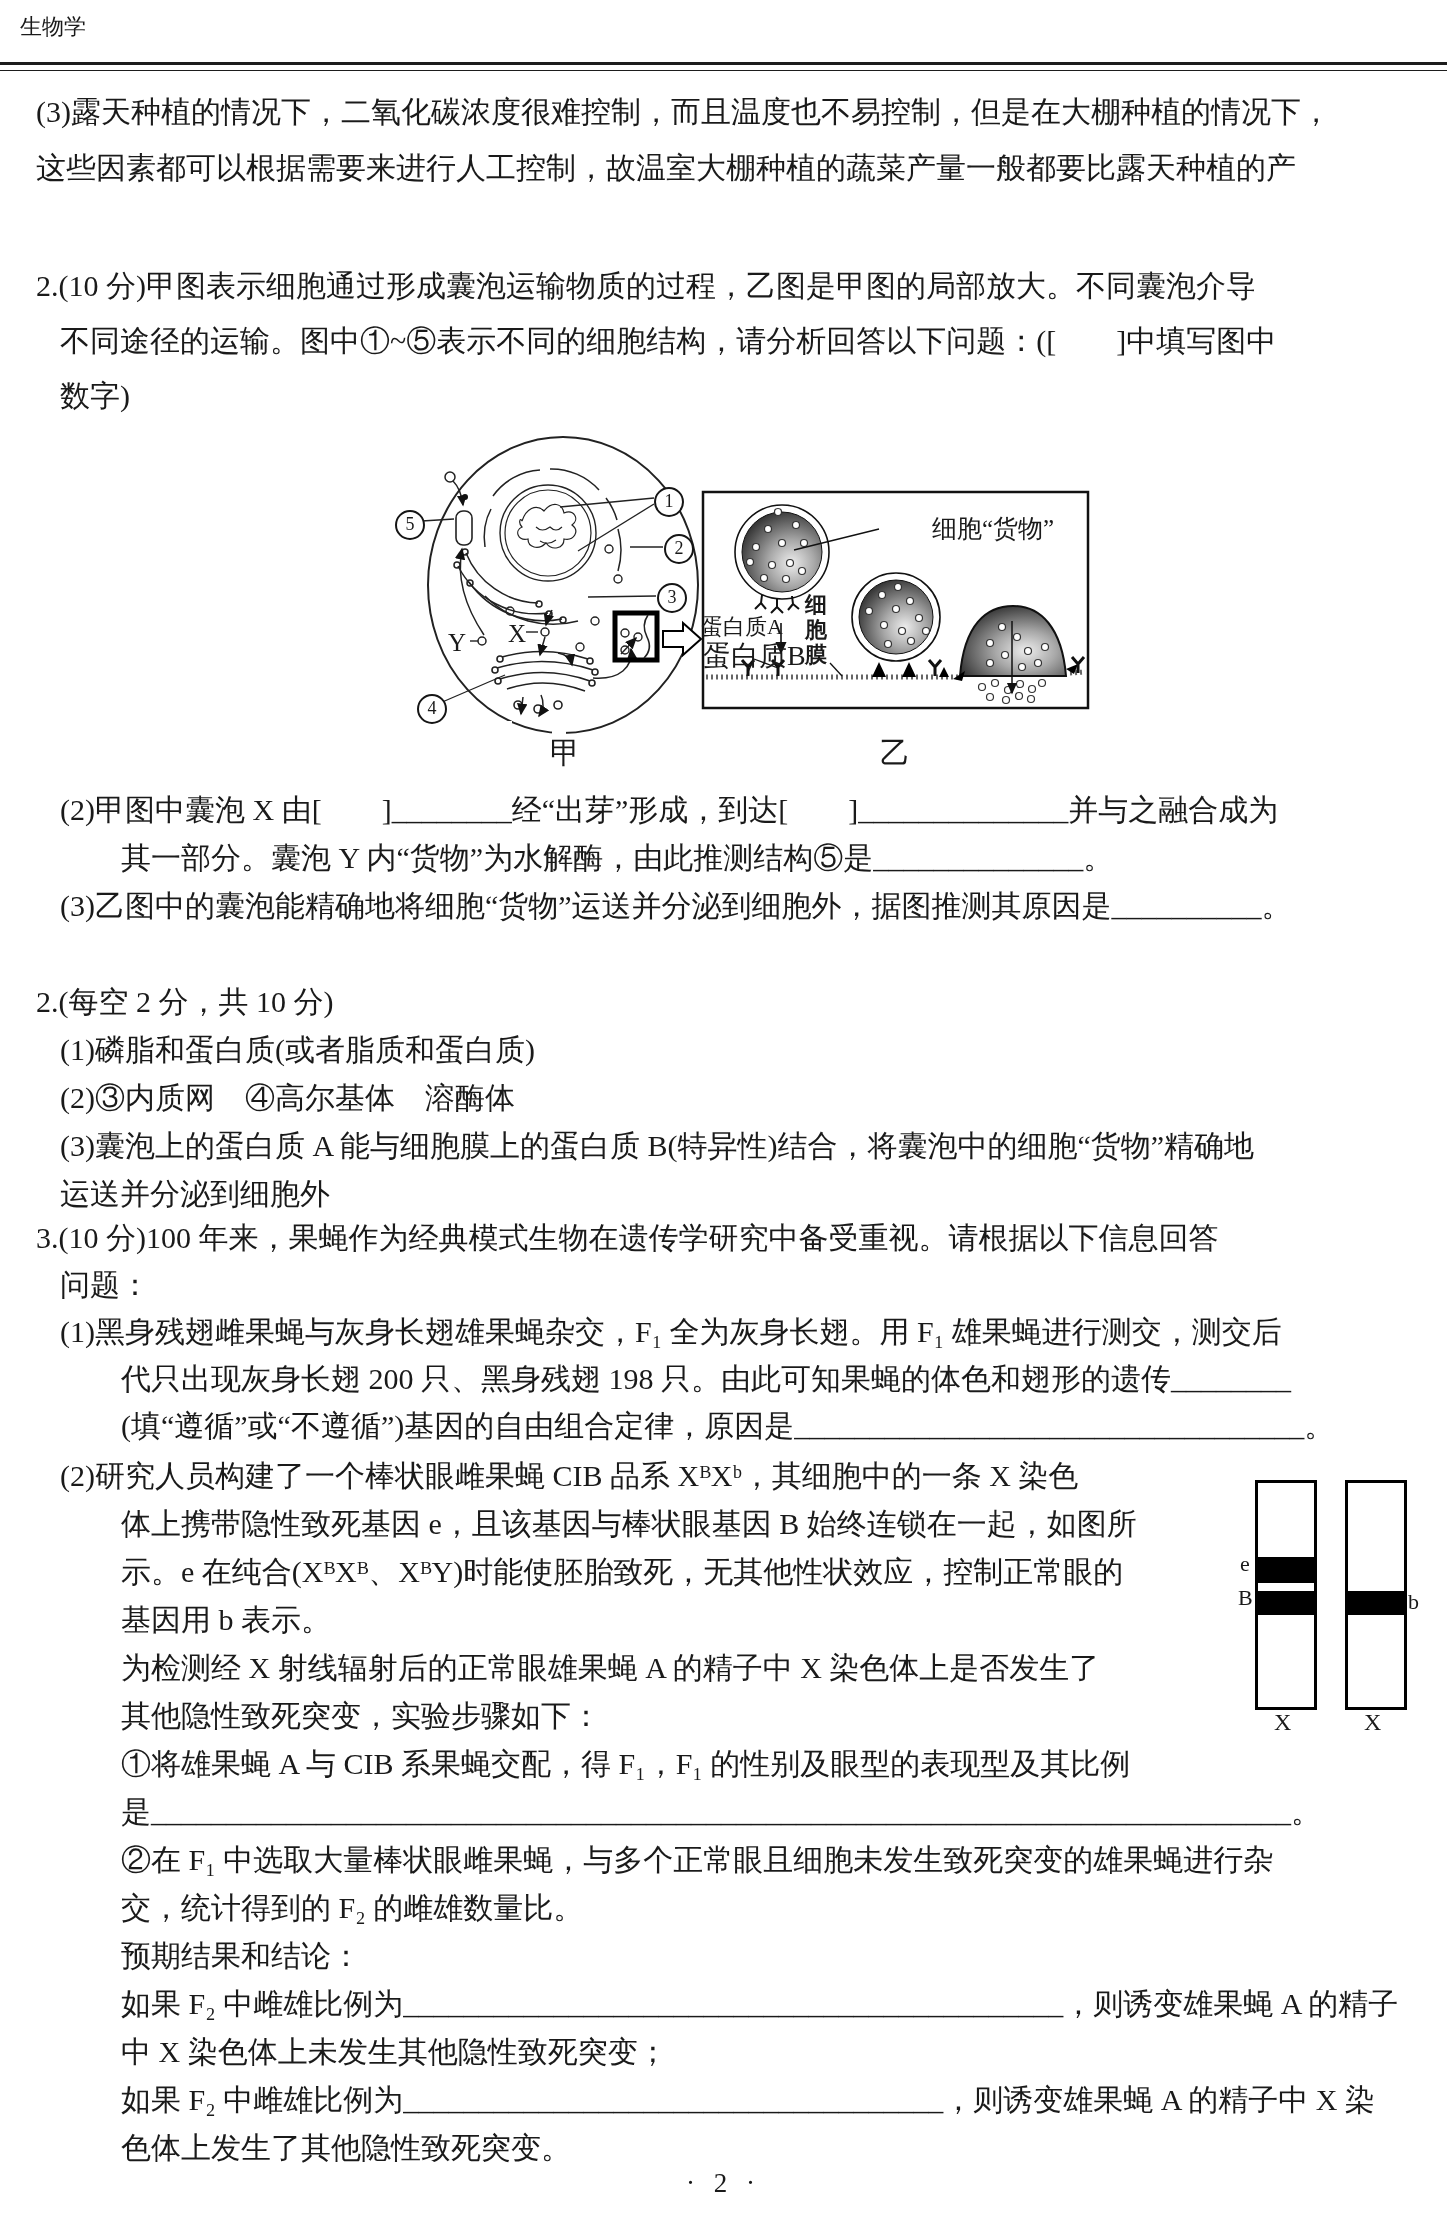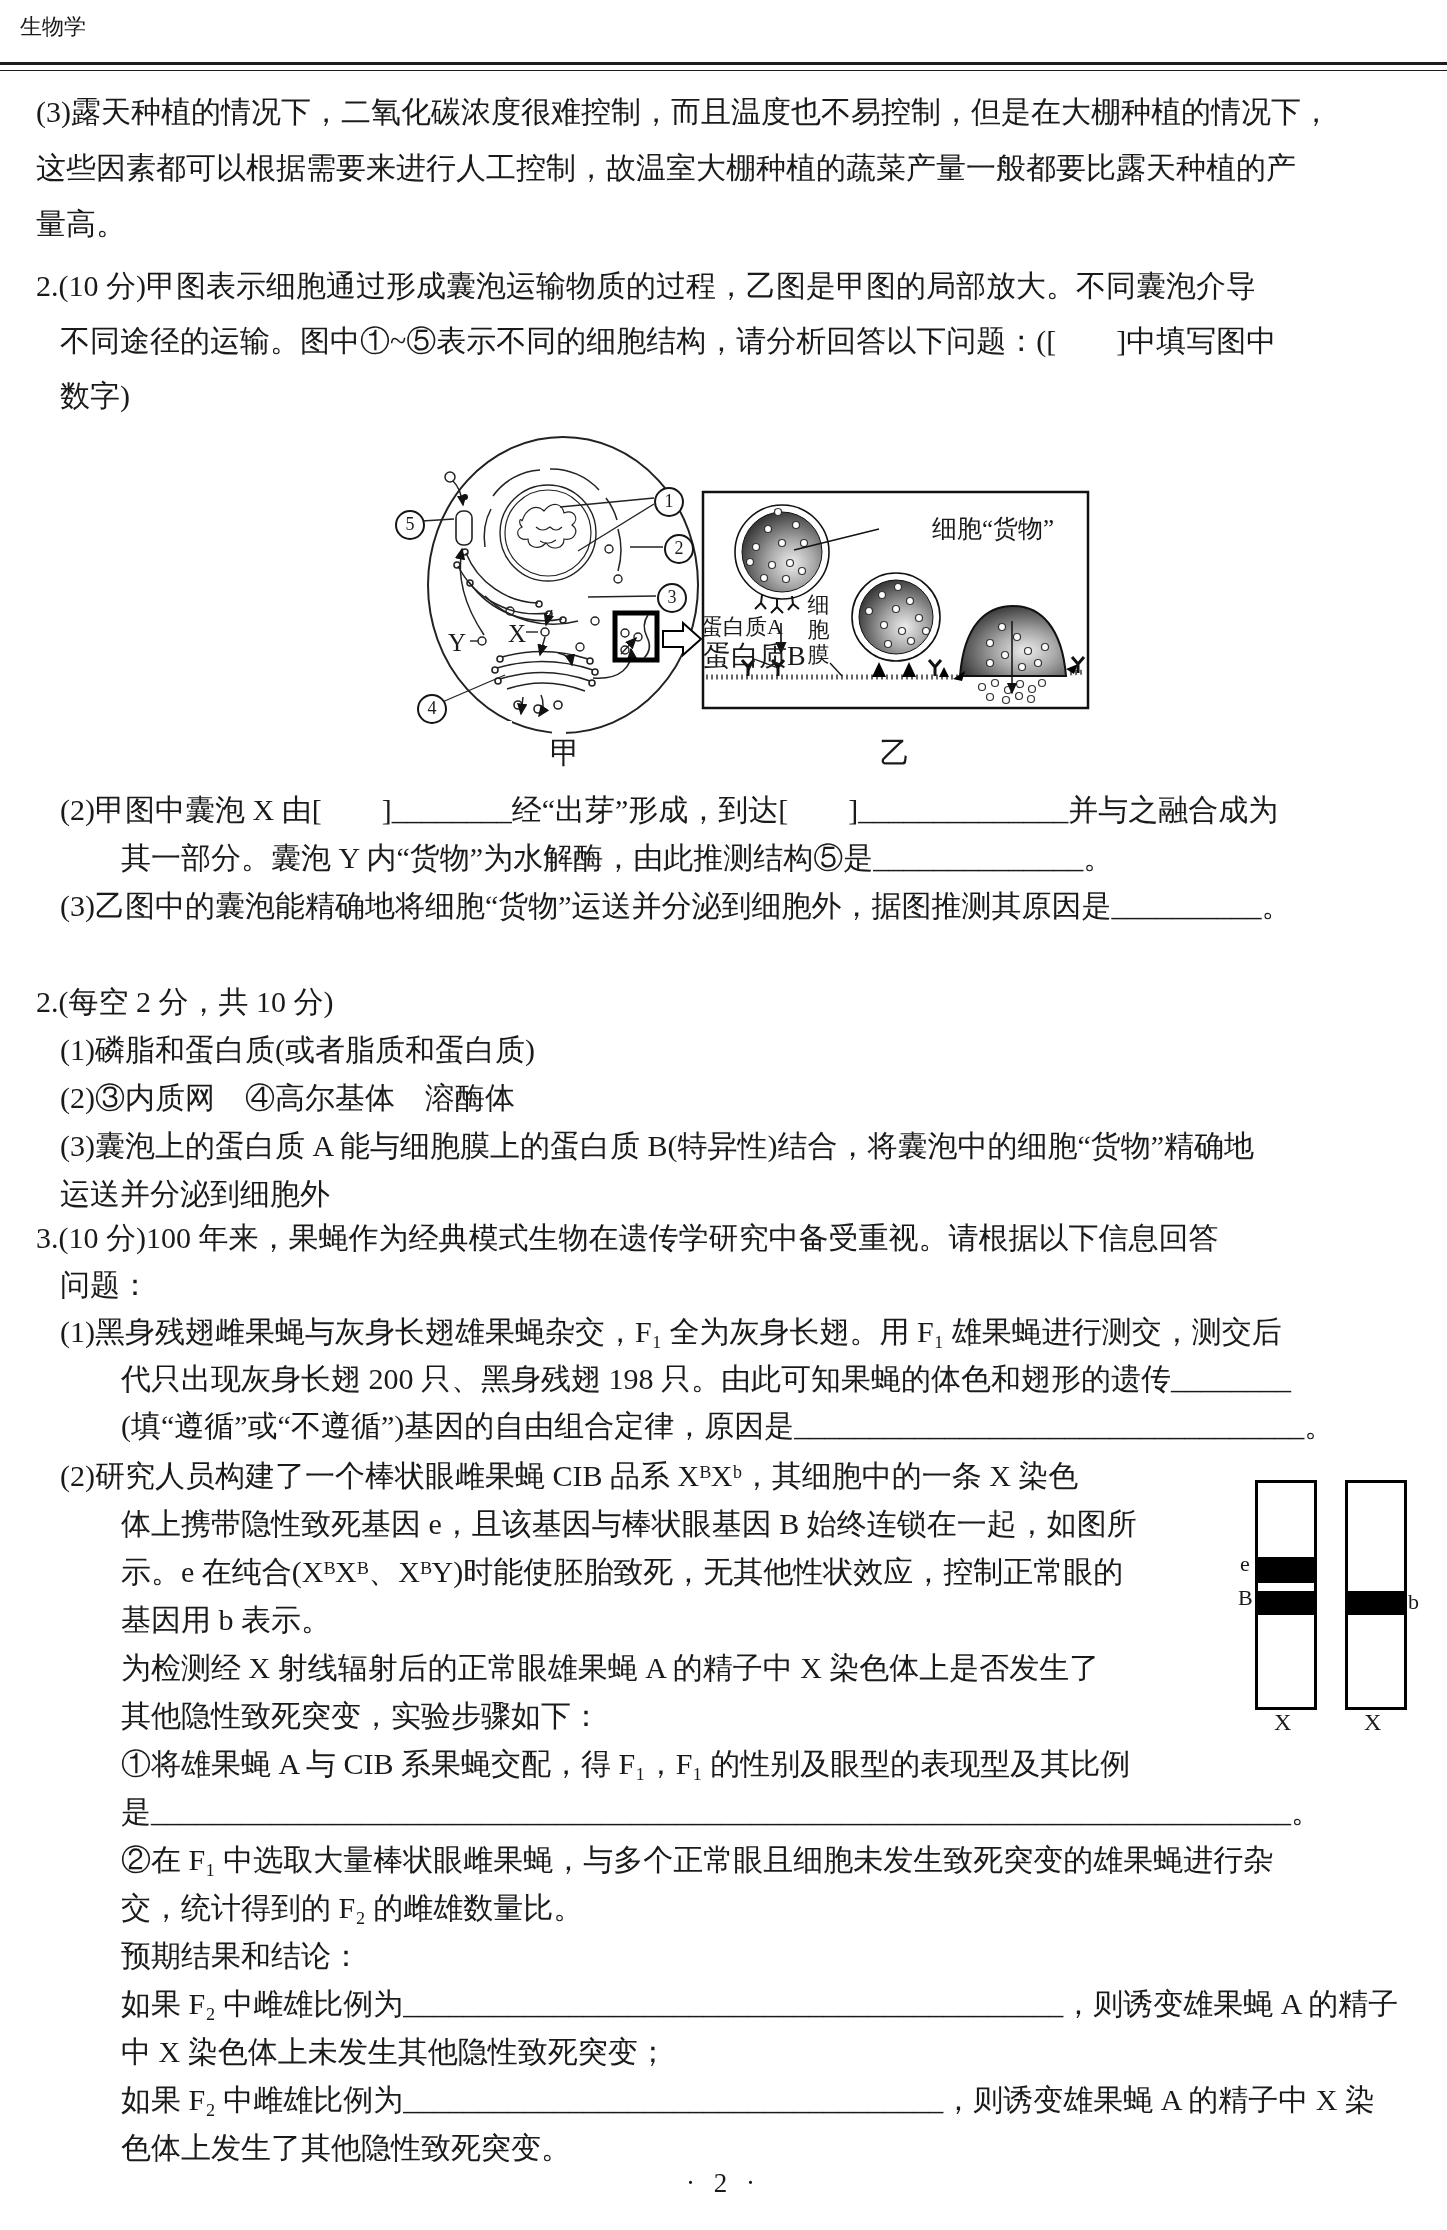--- a/index.html
+++ b/index.html
@@ -22,36 +22,35 @@
   .rule{position:absolute;left:0;width:1447px;background:#1d1d1d;}
   .rule-thick{top:62px;height:3px;}
   .rule-thin{top:70px;height:1px;}
   .cnum{
     position:absolute;width:26px;height:26px;border:2px solid #151515;border-radius:50%;
     background:#fff;font-size:18px;line-height:24px;text-align:center;
     font-family:"Liberation Serif",serif;
   }
   .diag-label{position:absolute;font-family:"Liberation Serif",serif;}
   .cjk-label{font-family:"Liberation Serif","DejaVu Serif",serif;}
-  .vtext{width:27px;line-height:25px;text-align:center;word-break:break-all;}
+  .vtext{width:27px;line-height:25px;word-break:break-all;font-weight:bold;}
   .chrom-bar{position:absolute;width:56px;height:224px;border:3px solid #000;background:#fff;}
   .band{position:absolute;left:0;width:100%;background:#000;}
   .footer{position:absolute;left:0;top:2168px;width:1447px;text-align:center;font-size:27px;letter-spacing:6px;}
 </style>
 </head>
 <body>
 
 <div class="abs header-title cjk-label">生物学</div>
 <div class="rule rule-thick"></div>
 <div class="rule rule-thin"></div>
 
 <div class="block lh56" style="top:84px">
   <div class="line i0">(3)露天种植的情况下，二氧化碳浓度很难控制，而且温度也不易控制，但是在大棚种植的情况下，</div>
   <div class="line i0">这些因素都可以根据需要来进行人工控制，故温室大棚种植的蔬菜产量一般都要比露天种植的产</div>
-  <div class="line i0">量高。</div>
 </div>
 
 <div class="block lh55" style="top:258px">
   <div class="line i0">2.(10 分)甲图表示细胞通过形成囊泡运输物质的过程，乙图是甲图的局部放大。不同囊泡介导</div>
   <div class="line i1">不同途径的运输。图中①~⑤表示不同的细胞结构，请分析回答以下问题：([　　]中填写图中</div>
   <div class="line i1">数字)</div>
 </div>
 
 <svg class="abs" style="left:390px;top:425px" width="710" height="350" viewBox="0 0 710 350">
   <defs>

